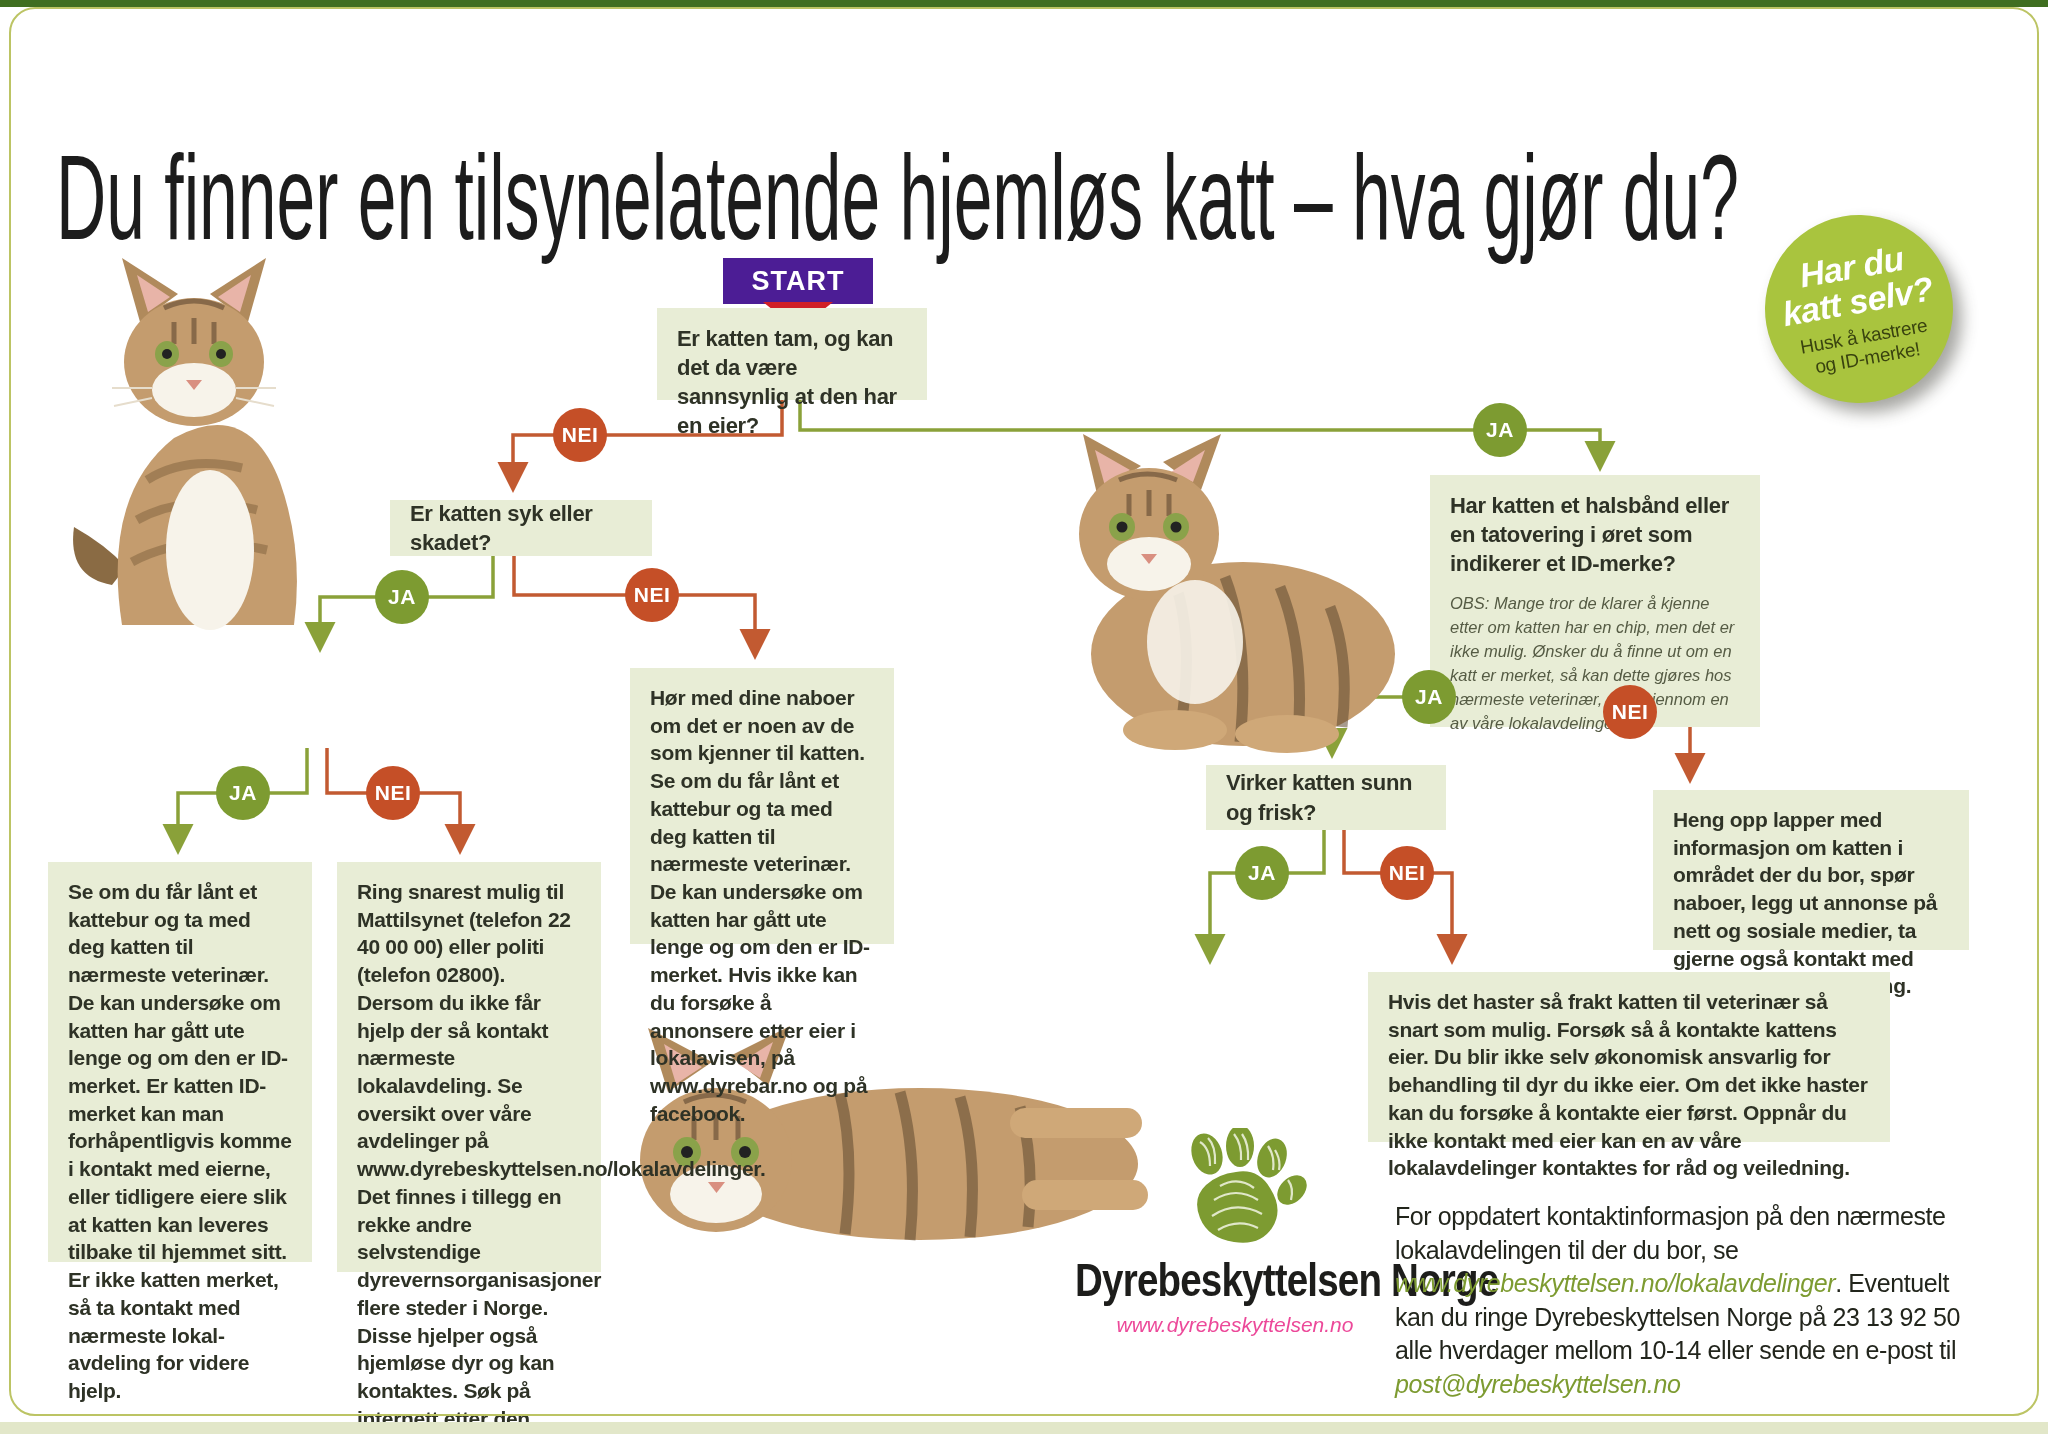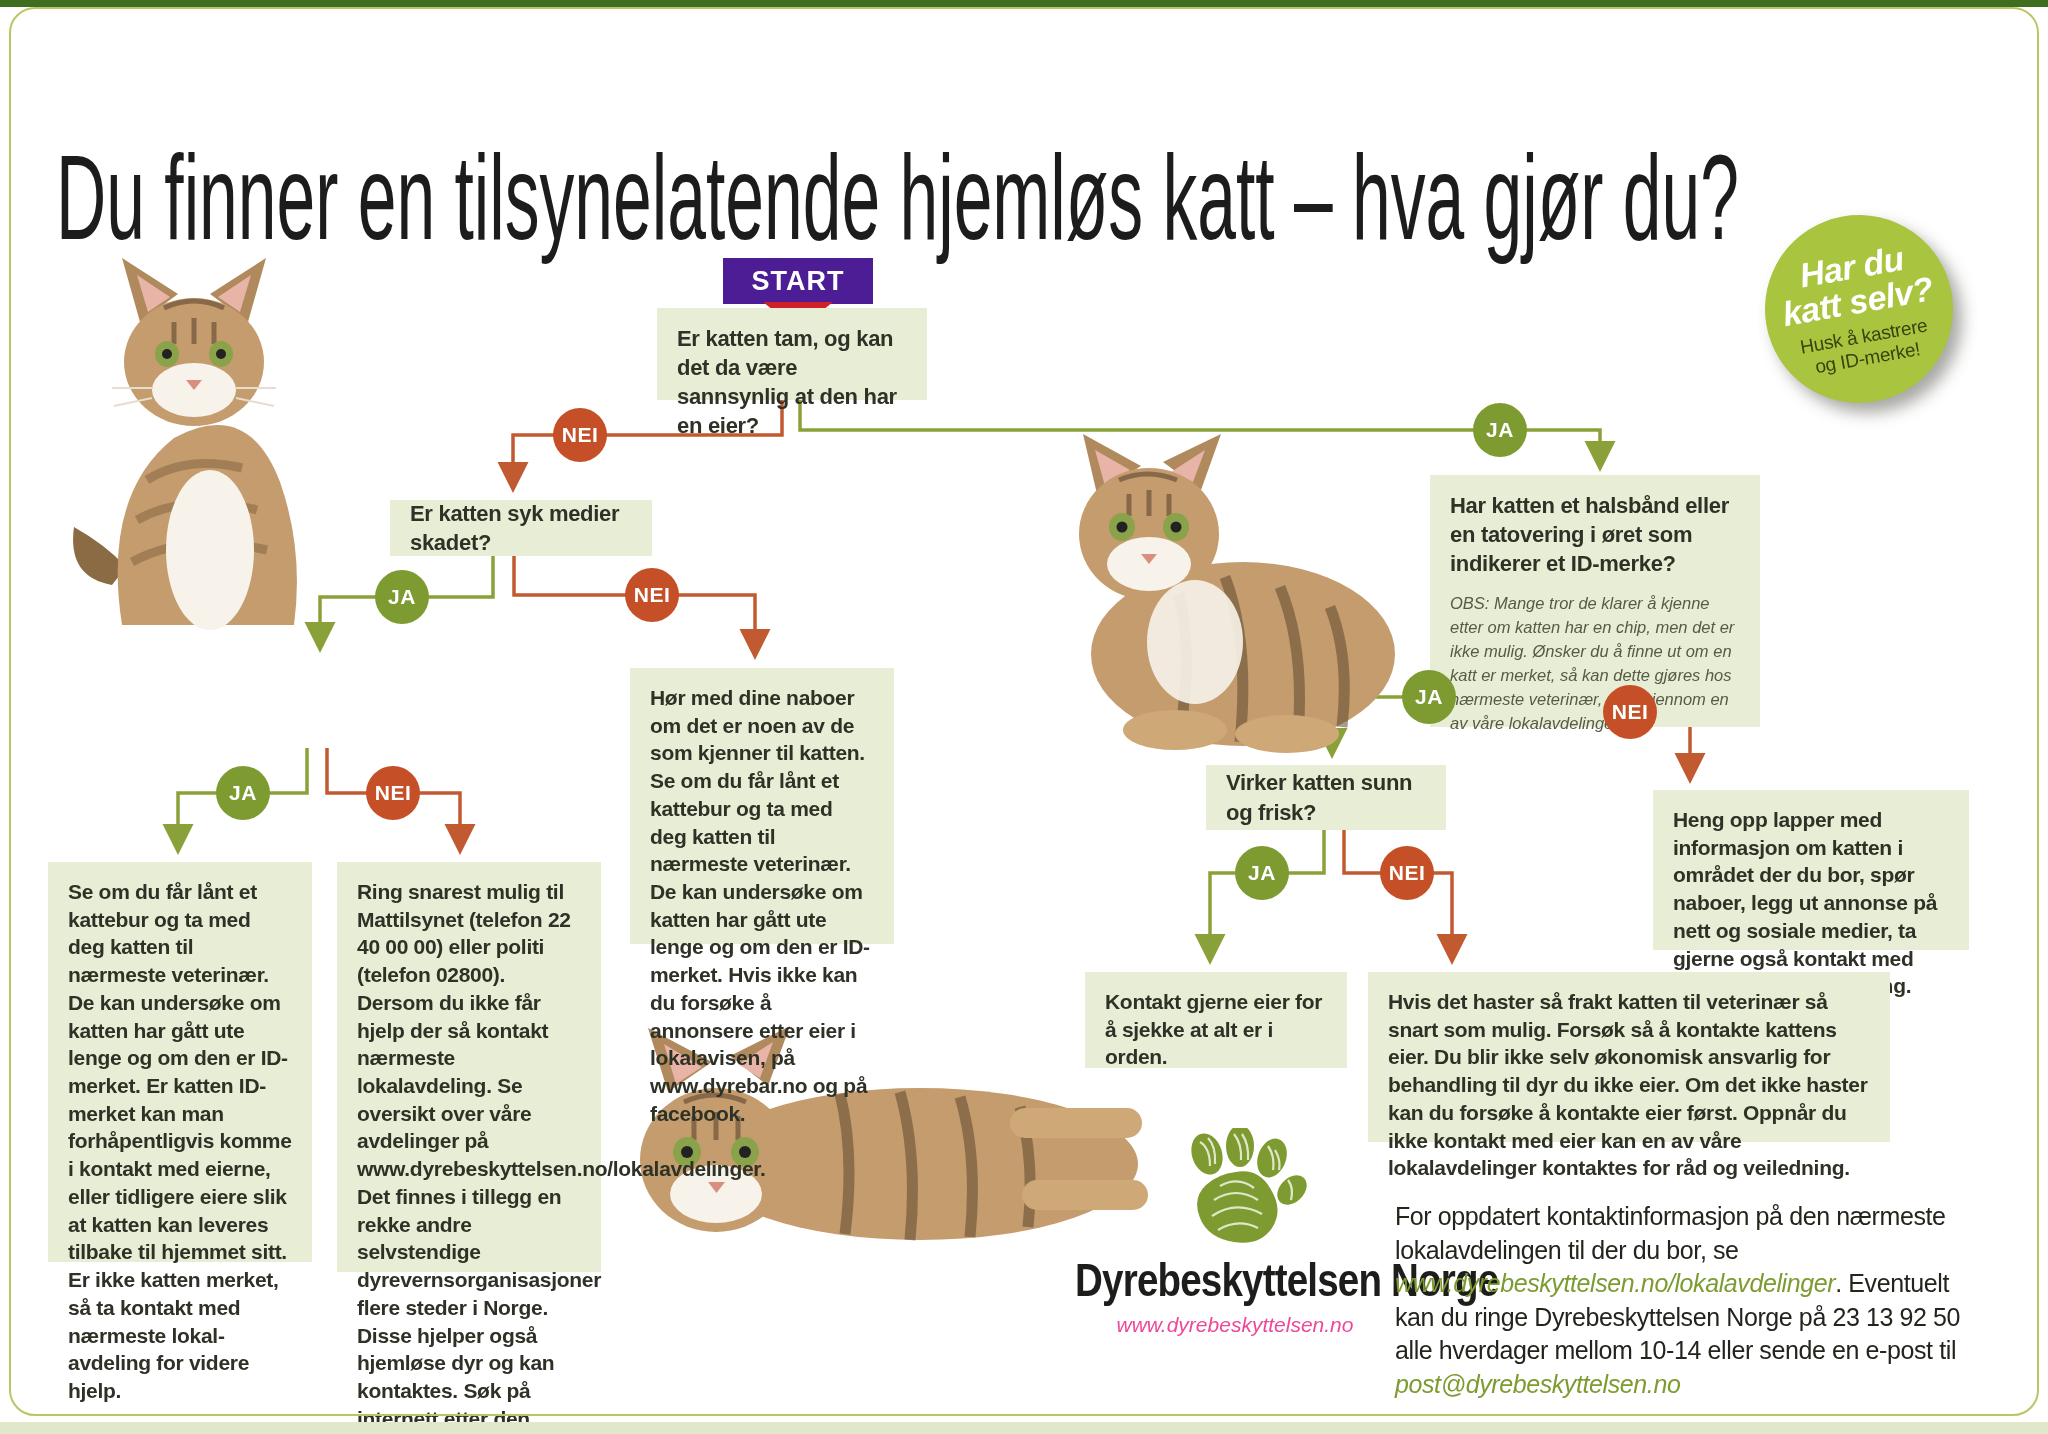--- a/index.html
+++ b/index.html
@@ -127,31 +127,30 @@
       <circle cx="97" cy="140" r="6" fill="#222"></circle>
     <ellipse cx="155" cy="140" rx="14" ry="15" fill="#8aa24a"></ellipse>
       <circle cx="155" cy="140" r="6" fill="#222"></circle>
     <path d="M118 170 h17 l-8.5 11 z" fill="#d98f80"></path>
   </svg>
 
   <div class="start-badge">START</div>
   <div class="start-tri"></div>
 
   <div class="fbox q" style="left:657px;top:308px;width:270px;height:92px;">Er katten tam, og kan det da være sannsynlig at den har en eier?</div>
-  <div class="fbox q center" style="left:390px;top:500px;width:262px;height:56px;padding-top:0;padding-bottom:0;">Er katten syk medier skadet?</div>
+  <div class="fbox q center" style="left:390px;top:500px;width:262px;height:56px;padding-top:0;padding-bottom:0;">Er katten syk eller skadet?</div>
   <div class="fbox" style="left:48px;top:862px;width:264px;height:400px;">Se om du får lånt et kattebur og ta med deg katten til nærmeste veterinær. De kan undersøke om katten har gått ute lenge og om den er ID-merket. Er katten ID-merket kan man forhåpentligvis komme i kontakt med eierne, eller tidligere eiere slik at katten kan leveres tilbake til hjemmet sitt. Er ikke katten merket, så ta kontakt med nærmeste lokal­avdeling for videre hjelp.</div>
   <div class="fbox" style="left:337px;top:862px;width:264px;height:410px;">Ring snarest mulig til Mattilsynet (telefon 22 40 00 00) eller politi (telefon 02800). Dersom du ikke får hjelp der så kontakt nærmeste lokalavdeling. Se oversikt over våre avdelinger på www.dyrebeskyttelsen.no/lokalavdelinger. Det finnes i tillegg en rekke andre selvstendige dyrevernsorganisasjoner flere steder i Norge. Disse hjelper også hjemløse dyr og kan kontaktes. Søk på internett etter den nærmeste organisasjonen til der du er.</div>
   <div class="fbox" style="left:630px;top:668px;width:264px;height:276px;">Hør med dine naboer om det er noen av de som kjenner til katten. Se om du får lånt et kattebur og ta med deg katten til nærmeste veterinær. De kan undersøke om katten har gått ute lenge og om den er ID-merket. Hvis ikke kan du forsøke å annonsere etter eier i lokal­avisen, på www.dyrebar.no og på facebook.</div>
   <div class="fbox q" style="left:1430px;top:475px;width:330px;height:252px;">
     <div>Har katten et halsbånd eller en tatovering i øret som indikerer et ID-merke?</div>
     <div class="obs">OBS: Mange tror de klarer å kjenne etter om katten har en chip, men det er ikke mulig. Ønsker du å finne ut om en katt er merket, så kan dette gjøres hos nærmeste veterinær, eller gjennom en av våre lokalavdelinger.</div>
   </div>
   <div class="fbox q center" style="left:1206px;top:765px;width:240px;height:65px;padding-top:0;padding-bottom:0;">Virker katten sunn og frisk?</div>
   <div class="fbox" style="left:1653px;top:790px;width:316px;height:160px;">Heng opp lapper med informasjon om katten i området der du bor, spør naboer, legg ut annonse på nett og sosiale medier, ta gjerne også kontakt med nærmeste lokalavdeling.</div>
-  <div class="fbox" style="left:1085px;top:972px;width:262px;height:96px;">Kontakt gjerne eier for å sjekke at alt er i orden.</div>
   <div class="fbox" style="left:1368px;top:972px;width:522px;height:170px;">Hvis det haster så frakt katten til veterinær så snart som mulig. Forsøk så å kontakte kattens eier. Du blir ikke selv økonomisk ansvarlig for behandling til dyr du ikke eier.  Om det ikke haster kan du forsøke å kontakte eier først. Oppnår du ikke kontakt med eier kan en av våre lokalavdelinger kontaktes for råd og veiledning.</div>
 
   <div class="circ no" style="left:553px;top:408px;">NEI</div>
   <div class="circ yes" style="left:1473px;top:403px;">JA</div>
   <div class="circ yes" style="left:375px;top:570px;">JA</div>
   <div class="circ no" style="left:625px;top:568px;">NEI</div>
   <div class="circ yes" style="left:216px;top:766px;">JA</div>
   <div class="circ no" style="left:366px;top:766px;">NEI</div>
   <div class="circ yes" style="left:1402px;top:670px;">JA</div>
   <div class="circ no" style="left:1603px;top:685px;">NEI</div>

